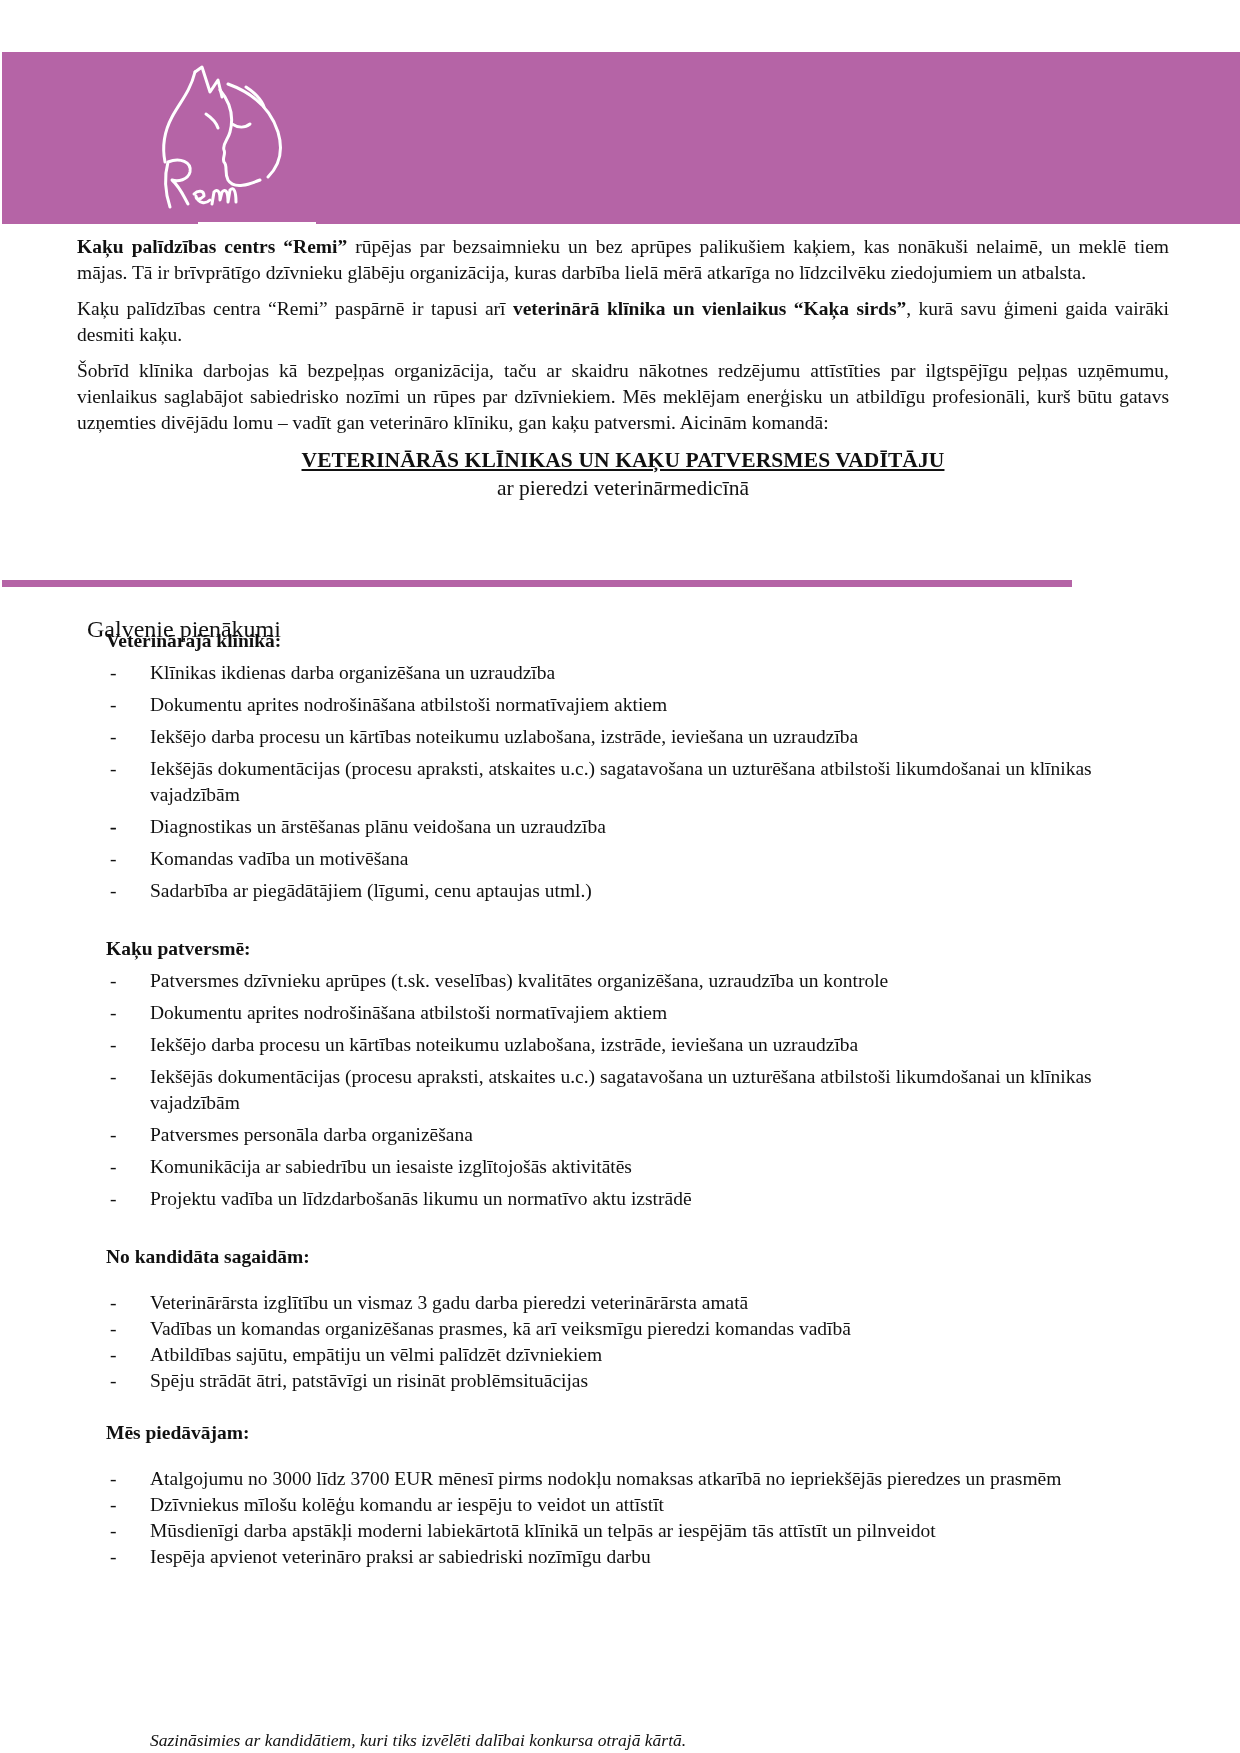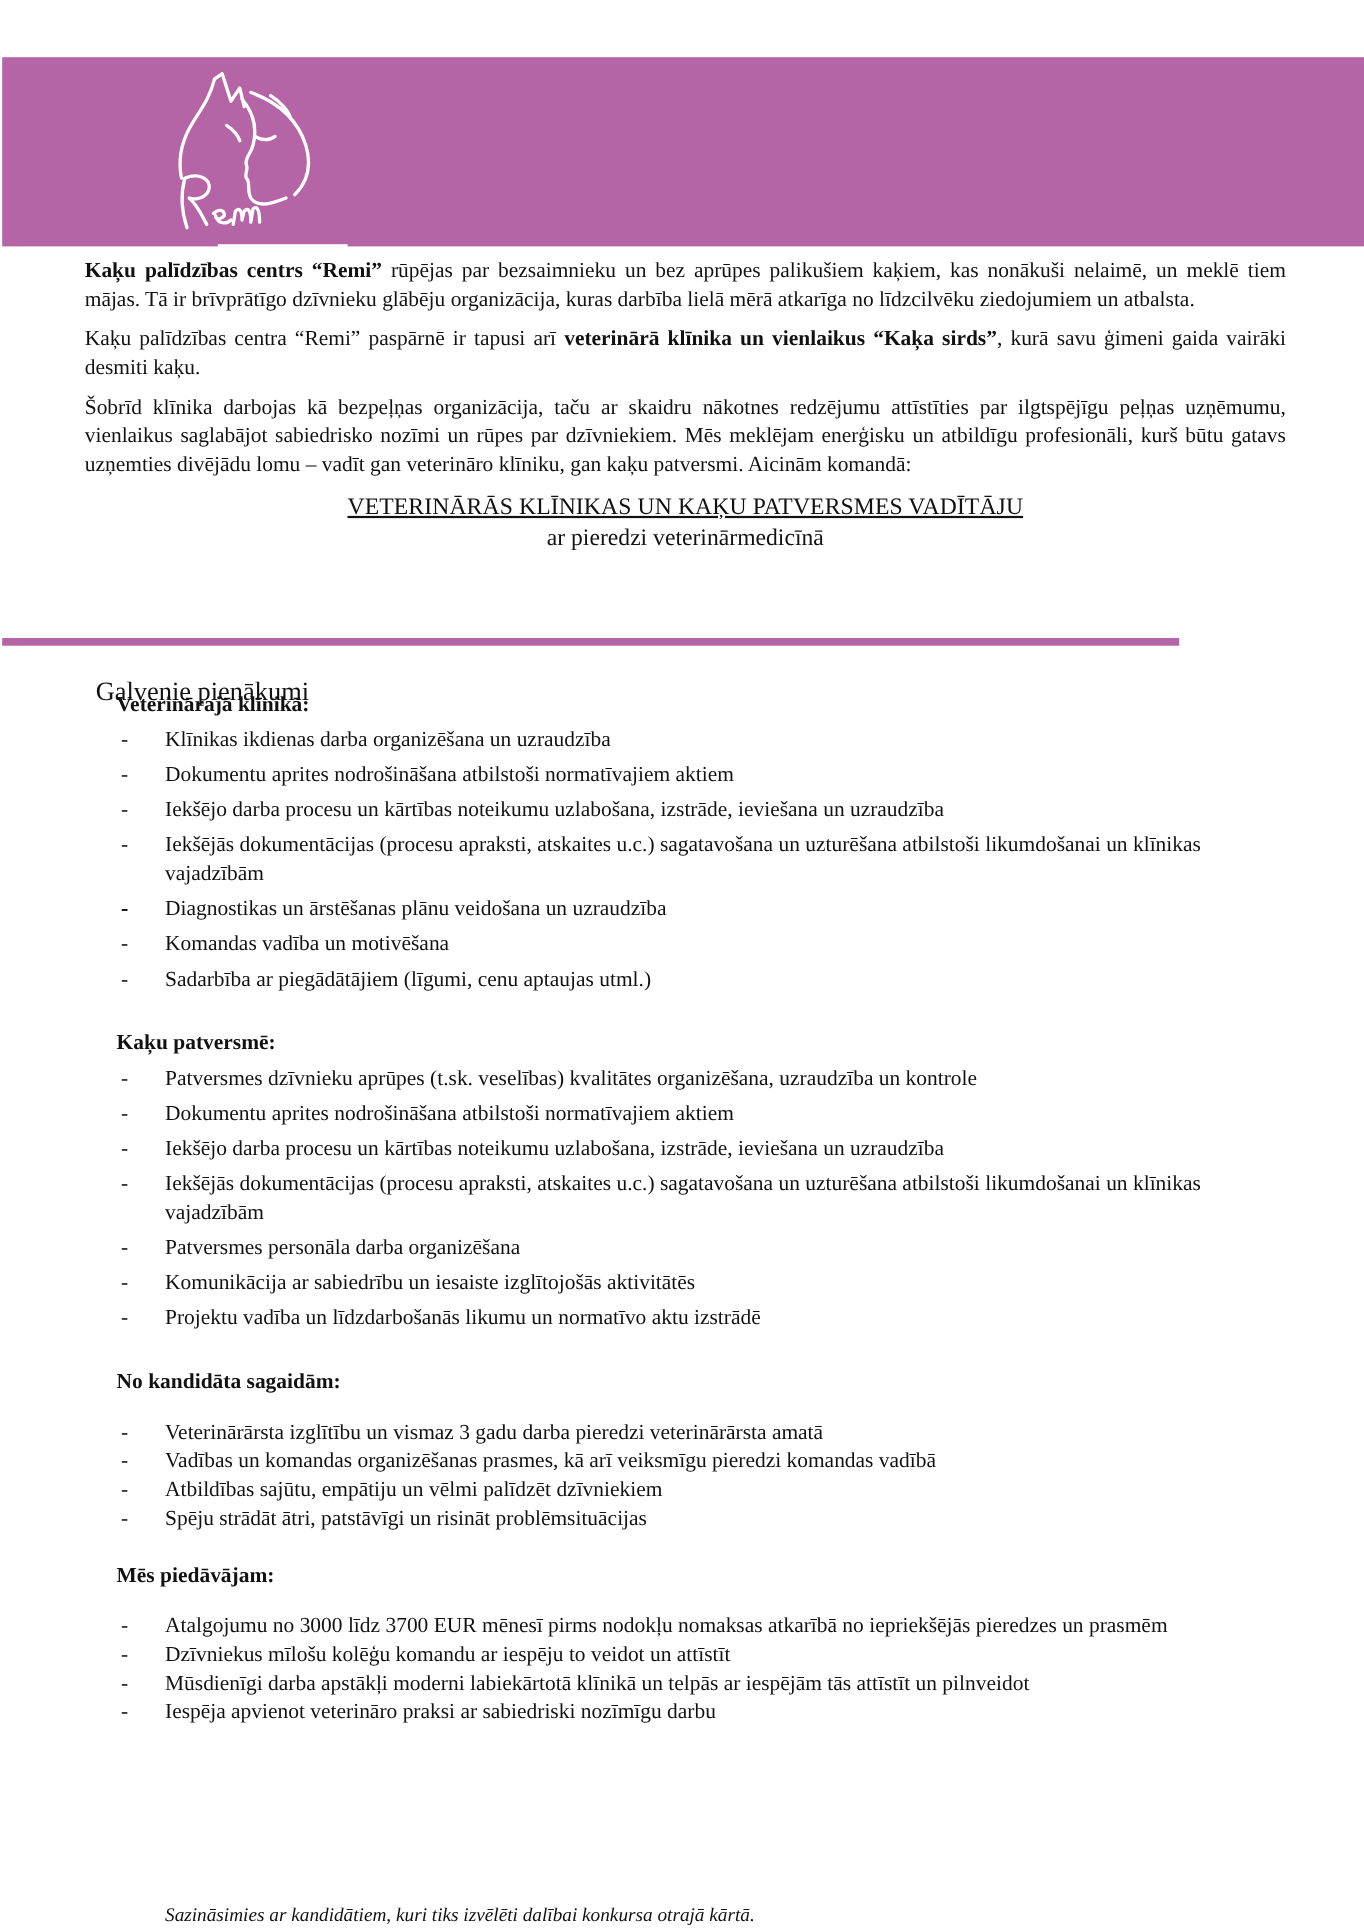--- a/index.html
+++ b/index.html
@@ -19,21 +19,21 @@
       position: absolute; left: 198px; top: 222px; width: 118px; height: 4px; background: #ffffff;
     }
     .content {
       position: absolute; left: 77px; top: 234px; width: 1092px;
       font-size: 19.5px; line-height: 26px;
     }
     .para { margin: 0 0 10px 0; text-align: justify; }
     .para b { font-weight: bold; margin-top: 13px; }
     .title-block { text-align: center; margin-top: 8px; }
     .job-title {
-      font-size: 21.5px; font-weight: normal; text-decoration: underline; letter-spacing: 0.1px;
+      font-size: 21.5px; font-weight: bold; text-decoration: underline; letter-spacing: 0.1px;
       line-height: 28px;
     }
     .job-subtitle { font-size: 21.5px; line-height: 28px; }
     .divider {
       position: absolute; left: 2px; top: 580px; width: 1070px; height: 7px; background: #B564A6;
     }
     .section-label {
       position: absolute; left: 87px; top: 616px; font-size: 24px;
     }
     .sections {

